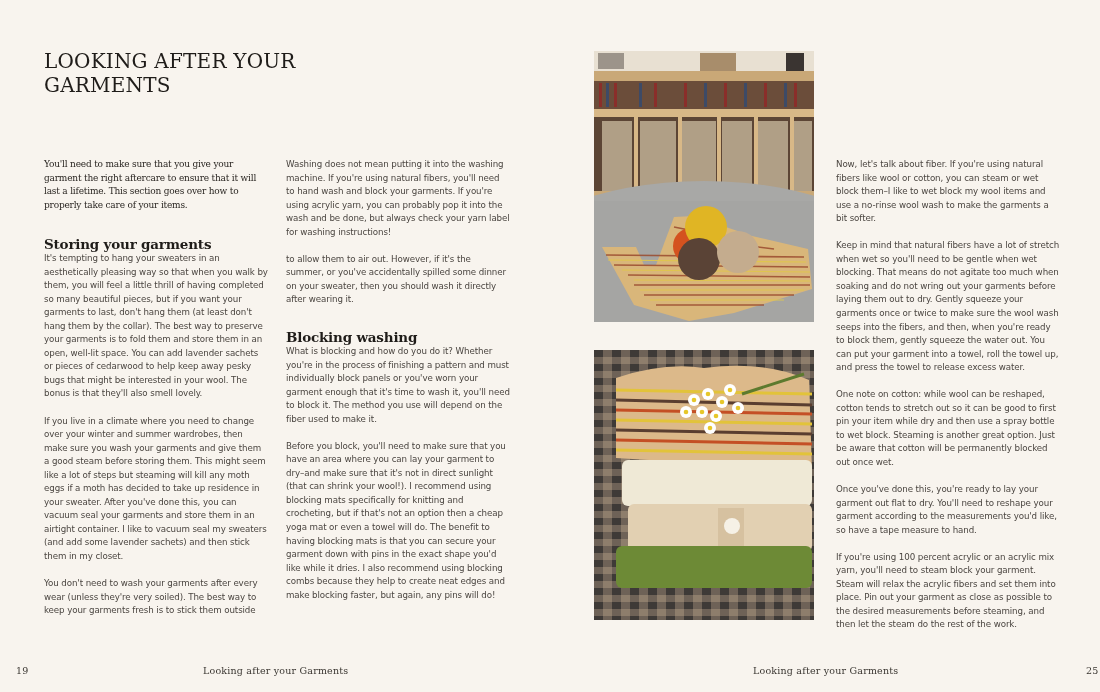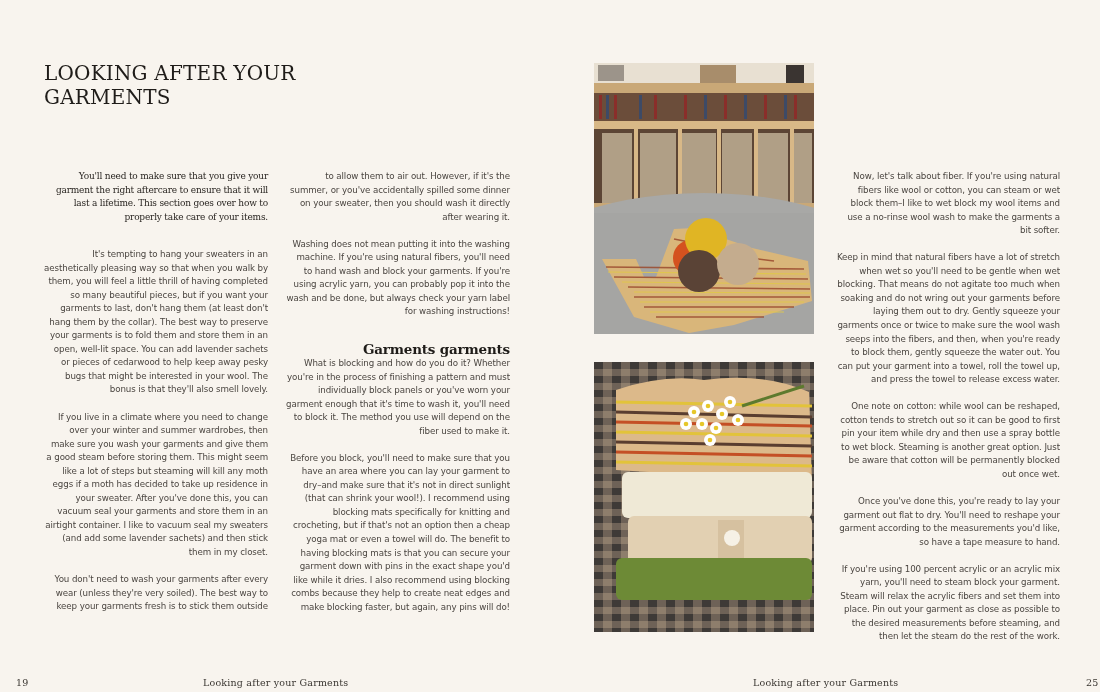--- a/index.html
+++ b/index.html
@@ -1,26 +1,26 @@
 <!DOCTYPE html>
 <html><head>
   <meta charset="utf-8">
   <style>
     * { margin: 0; padding: 0; box-sizing: border-box; }
     html, body { width: 1100px; height: 692px; overflow: hidden; background: #f8f4ee; }
     body { position: relative; font-family: "DejaVu Sans", sans-serif; color: #2a2622; }
-    .spread { position: absolute; left: 0; top: 16px; width: 1100px; height: 576px; background: #f8f4ee; }
+    .spread { position: absolute; left: 0; top: 4px; width: 1100px; height: 576px; background: #f8f4ee; }
 
     .title {
       position: absolute; left: 44px; top: 45px; width: 260px;
       font-family: "DejaVu Serif", serif; font-weight: normal;
       font-size: 20px; line-height: 24px; letter-spacing: 0.2px; color: #1f1c19;
       text-transform: uppercase;
     }
-    .col { position: absolute; width: 224px; font-size: 8.7px; line-height: 13.55px; color: #4a4540; letter-spacing: -0.1px; text-align: right; }
+    .col { position: absolute; width: 224px; font-size: 8.7px; line-height: 13.55px; color: #4a4540; letter-spacing: -0.1px; }
     .col p { margin-bottom: 13.5px; }
     .col p:last-child { margin-bottom: 0; }
     .intro { font-family: "DejaVu Serif", serif; color: #2a2622; font-size: 9px; line-height: 13.5px; letter-spacing: -0.2px; margin-bottom: 24px !important; }
     .h2 { font-family: "DejaVu Serif", serif; font-size: 13.5px; line-height: 16px; color: #1f1c19; letter-spacing: -0.2px; margin-top: 10px; }
 
     #col1 { left: 44px; top: 154px; }
     #col2 { left: 286px; top: 154px; }
     #col3 { left: 836px; top: 154px; }
 
     .photo { position: absolute; overflow: hidden; }
@@ -35,29 +35,30 @@
   </style>
 </head>
 <body>
 
 <div class="spread">
 
   <h1 class="title">LOOKING AFTER YOUR GARMENTS</h1>
 
   <div class="col" id="col1">
     <p class="intro">You'll need to make sure that you give your garment the right aftercare to ensure that it will last a lifetime. This section goes over how to properly take care of your items.</p>
+    <h2 class="h2">Storing your garments</h2>
     <p>It's tempting to hang your sweaters in an aesthetically pleasing way so that when you walk by them, you will feel a little thrill of having completed so many beautiful pieces, but if you want your garments to last, don't hang them (at least don't hang them by the collar). The best way to preserve your garments is to fold them and store them in an open, well-lit space. You can add lavender sachets or pieces of cedarwood to help keep away pesky bugs that might be interested in your wool. The bonus is that they'll also smell lovely.</p>
     <p>If you live in a climate where you need to change over your winter and summer wardrobes, then make sure you wash your garments and give them a good steam before storing them. This might seem like a lot of steps but steaming will kill any moth eggs if a moth has decided to take up residence in your sweater. After you've done this, you can vacuum seal your garments and store them in an airtight container. I like to vacuum seal my sweaters (and add some lavender sachets) and then stick them in my closet.</p>
     <p>You don't need to wash your garments after every wear (unless they're very soiled). The best way to keep your garments fresh is to stick them outside</p>
   </div>
 
   <div class="col" id="col2">
+    <p>Washing does not mean putting it into the washing machine. If you're using natural fibers, you'll need to hand wash and block your garments. If you're using acrylic yarn, you can probably pop it into the wash and be done, but always check your yarn label for washing instructions!</p>
     <p>to allow them to air out. However, if it's the summer, or you've accidentally spilled some dinner on your sweater, then you should wash it directly after wearing it.</p>
-    <p>Washing does not mean putting it into the washing machine. If you're using natural fibers, you'll need to hand wash and block your garments. If you're using acrylic yarn, you can probably pop it into the wash and be done, but always check your yarn label for washing instructions!</p>
-    <h2 class="h2" style="margin-top:22px">Garments garments</h2>
+    <h2 class="h2" style="margin-top:22px">Blocking washing</h2>
     <p>What is blocking and how do you do it? Whether you're in the process of finishing a pattern and must individually block panels or you've worn your garment enough that it's time to wash it, you'll need to block it. The method you use will depend on the fiber used to make it.</p>
     <p>Before you block, you'll need to make sure that you have an area where you can lay your garment to dry–and make sure that it's not in direct sunlight (that can shrink your wool!). I recommend using blocking mats specifically for knitting and crocheting, but if that's not an option then a cheap yoga mat or even a towel will do. The benefit to having blocking mats is that you can secure your garment down with pins in the exact shape you'd like while it dries. I also recommend using blocking combs because they help to create neat edges and make blocking faster, but again, any pins will do!</p>
   </div>
 
   <div class="footer" id="pn-left">19</div>
   <div class="footer" id="running-left">Looking after your Garments</div>
 
   <div class="photo" id="photo1">
     <svg width="220" height="271" viewBox="0 0 220 271" xmlns="http://www.w3.org/2000/svg">
       <rect width="220" height="271" fill="#d9cbb3"></rect>

